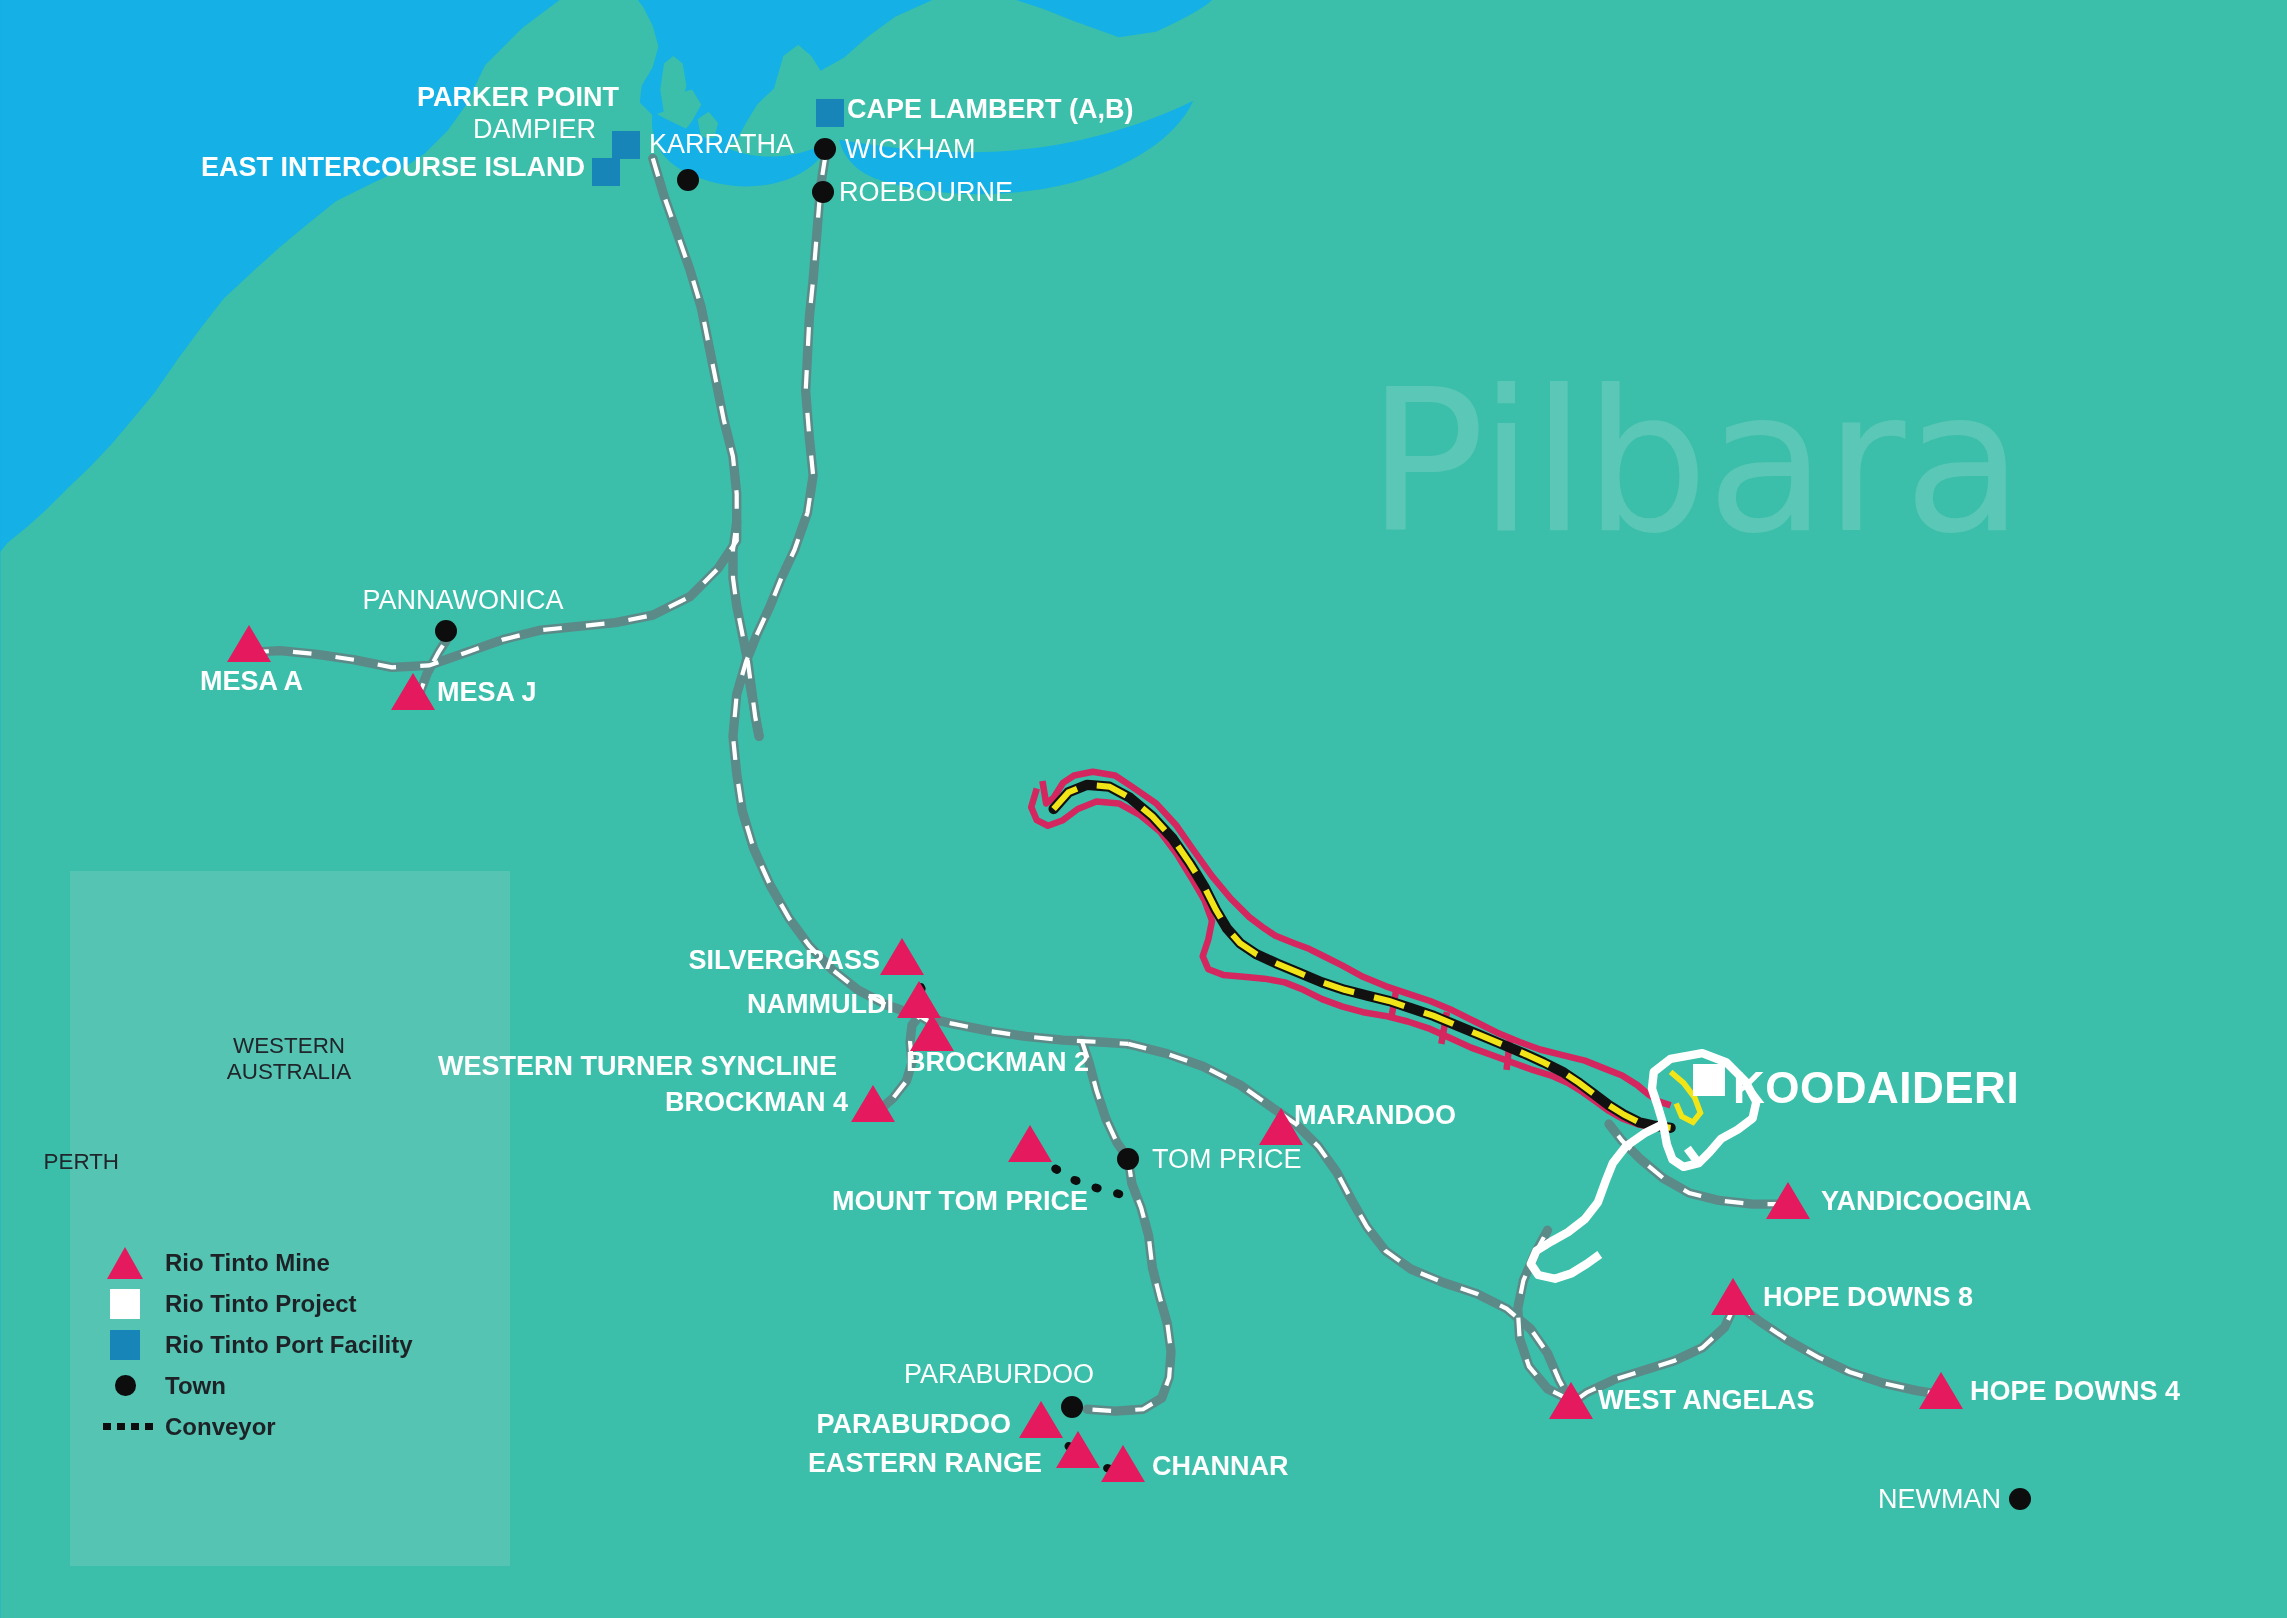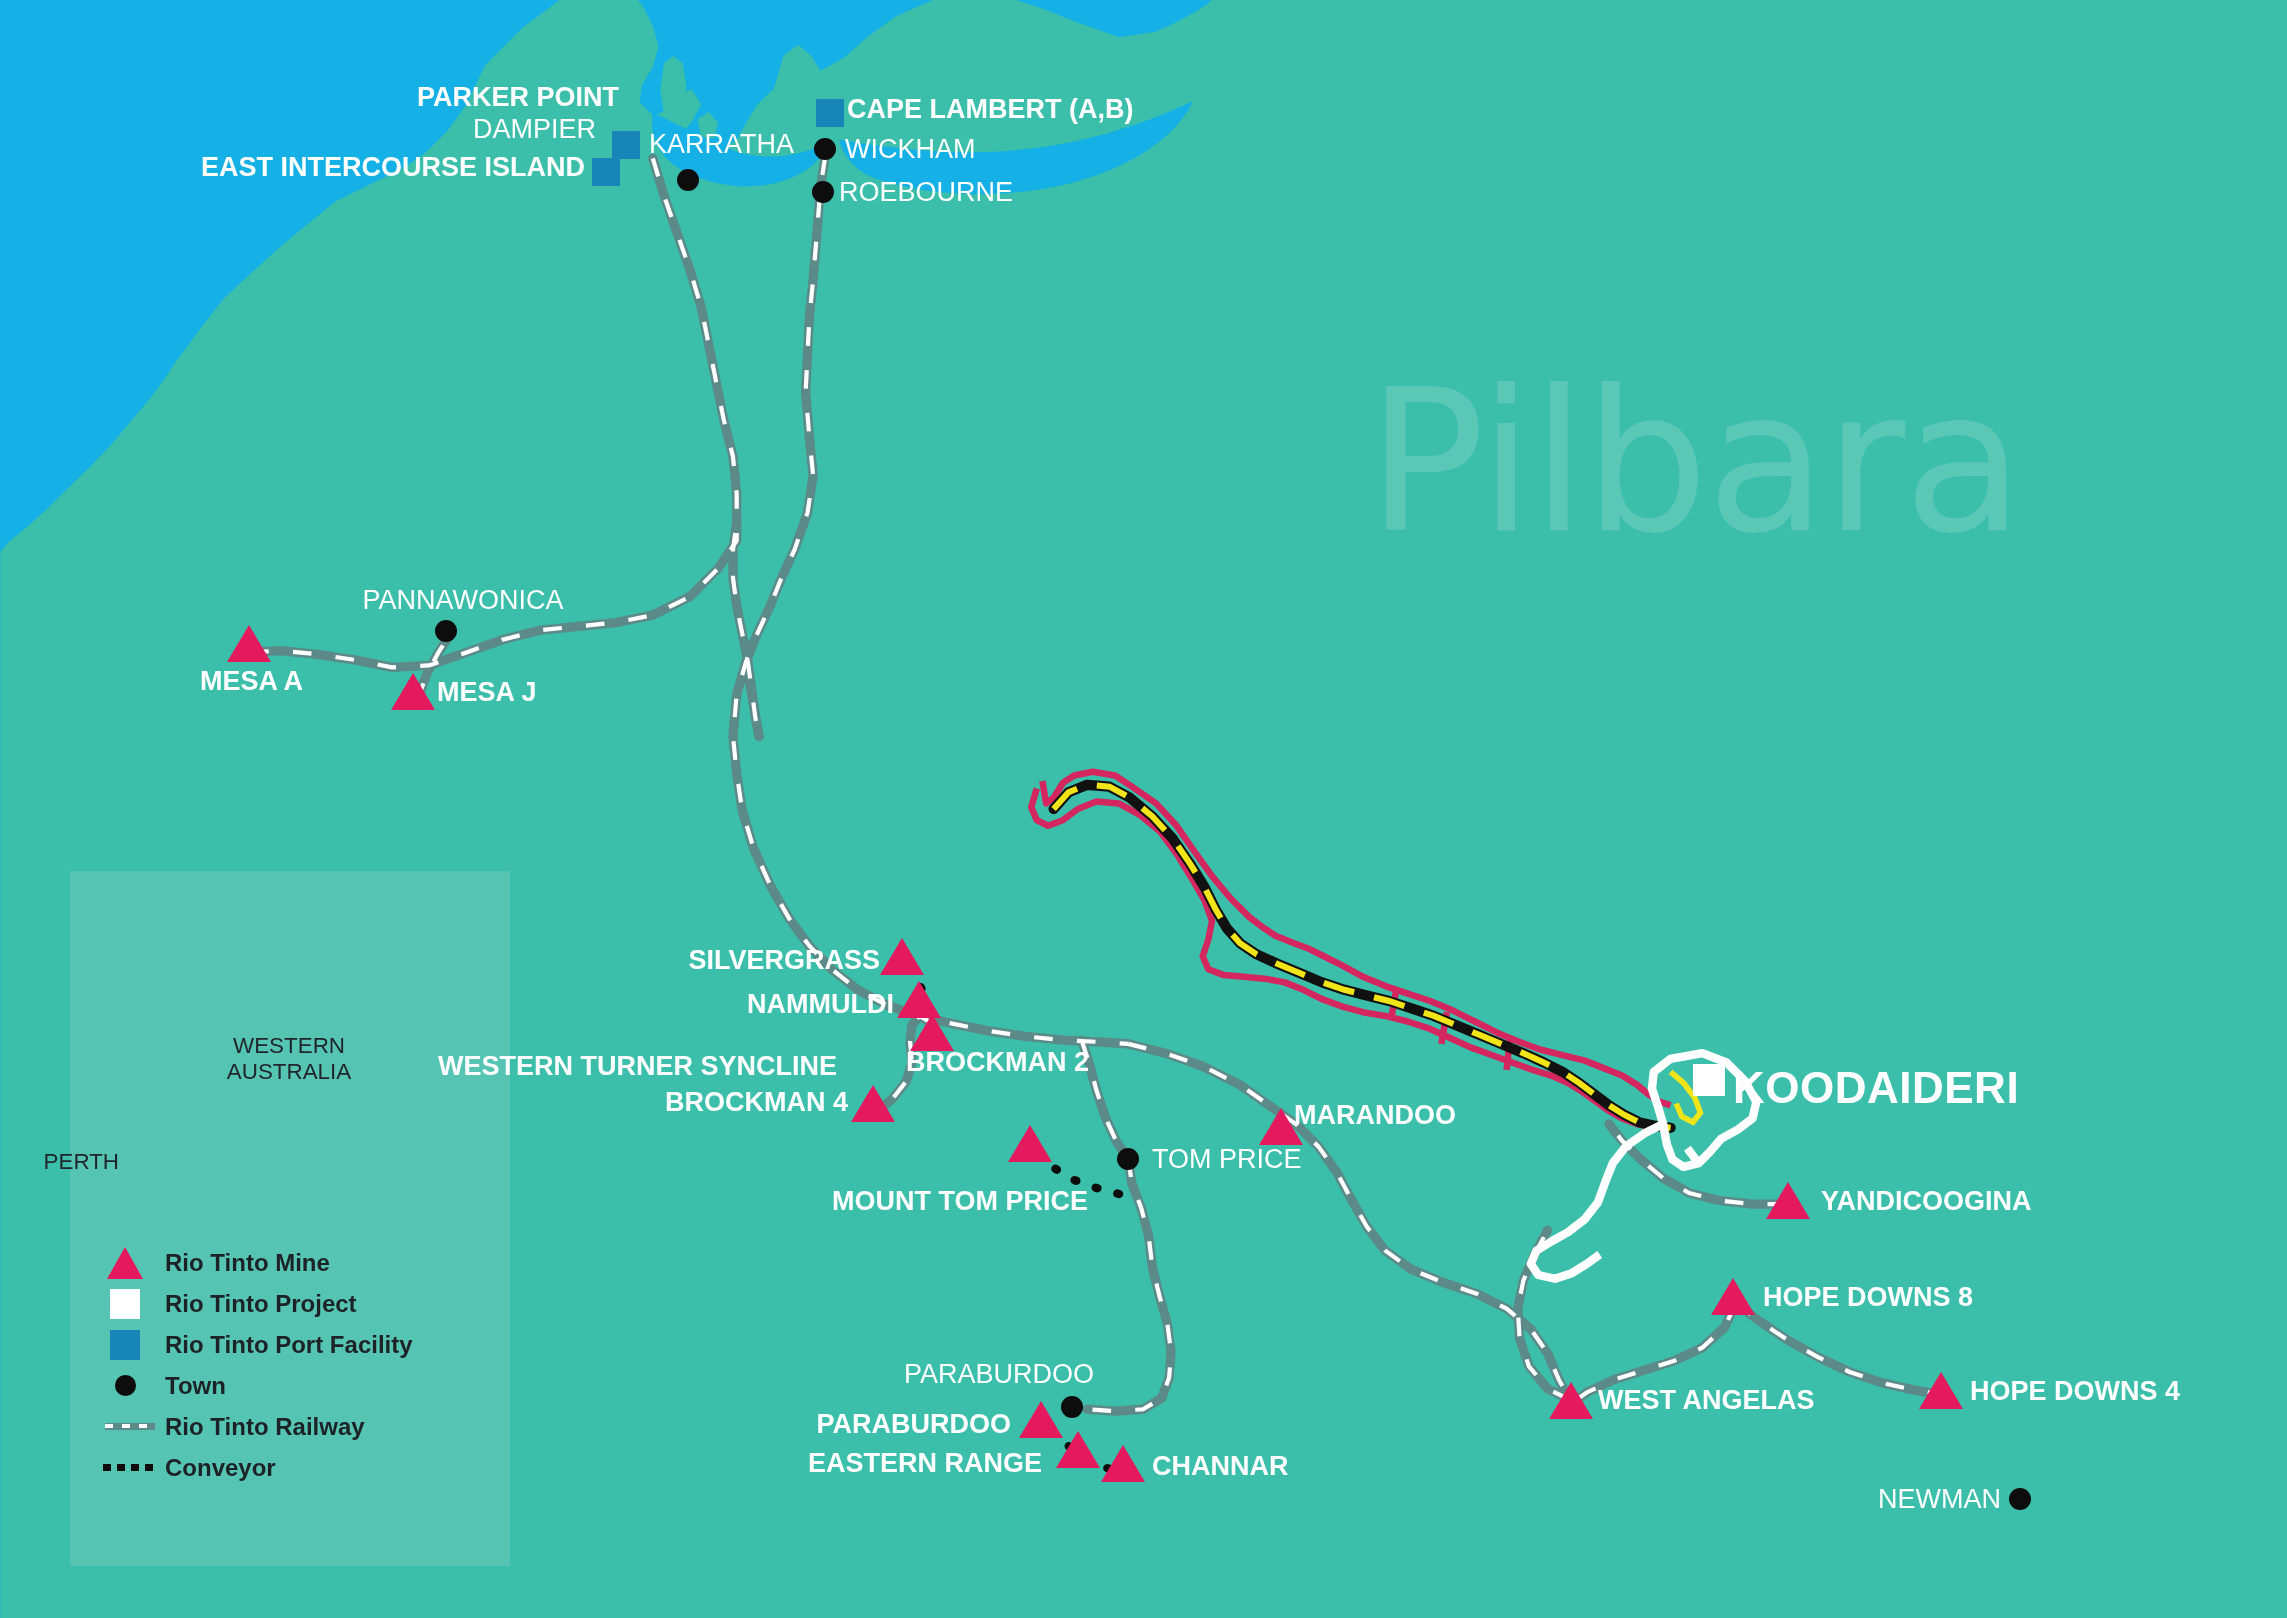--- a/index.html
+++ b/index.html
@@ -235,26 +235,20 @@
       <div class="leg-key">
           <div class="key-sqb"></div>
         </div>
       <div class="leg-txt">Rio Tinto Port Facility</div>
     </div>
     <div class="leg-row">
       <div class="leg-key">
           <div class="key-dot"></div>
         </div>
       <div class="leg-txt">Town</div>
-    </div>
-    <div class="leg-row">
-      <div class="leg-key">
-          <div class="key-line key-rail"></div>
-        </div>
-      <div class="leg-txt">Rio Tinto Railway</div>
     </div>
     <div class="leg-row">
       <div class="leg-key">
           <div class="key-conv"></div>
         </div>
       <div class="leg-txt">Conveyor</div>
     </div>
   </div>
 
   <div id="markers">

